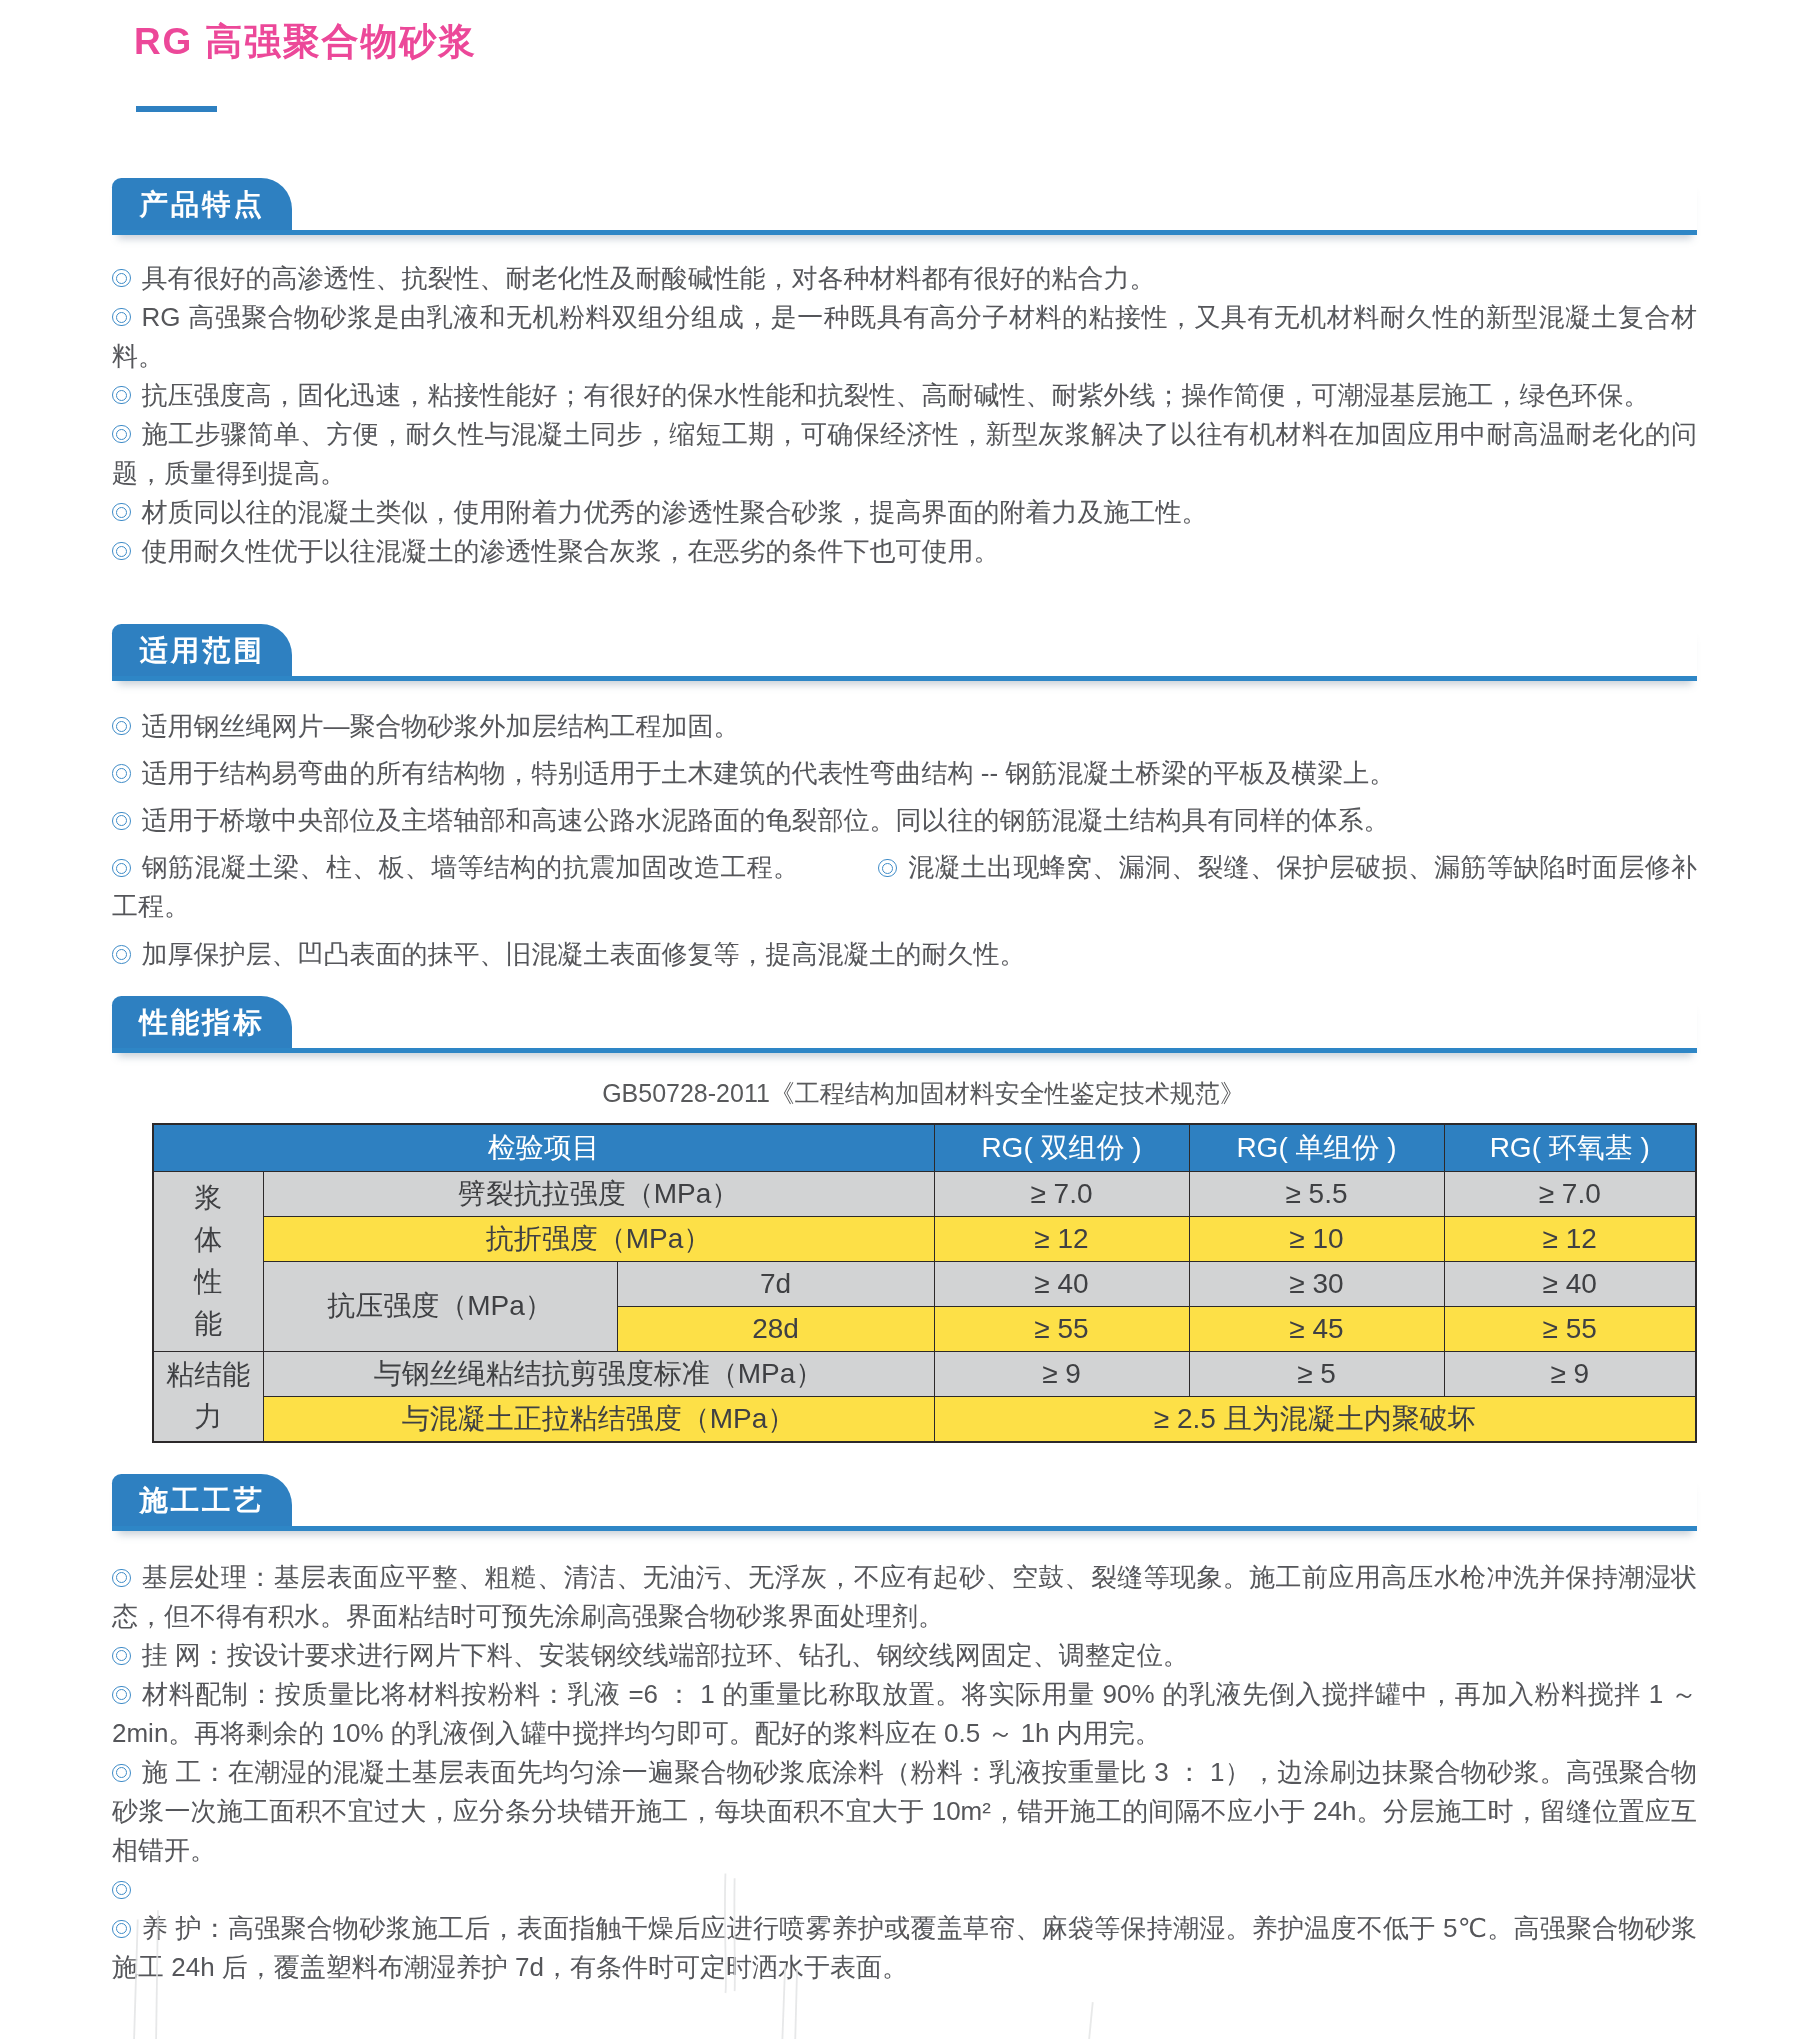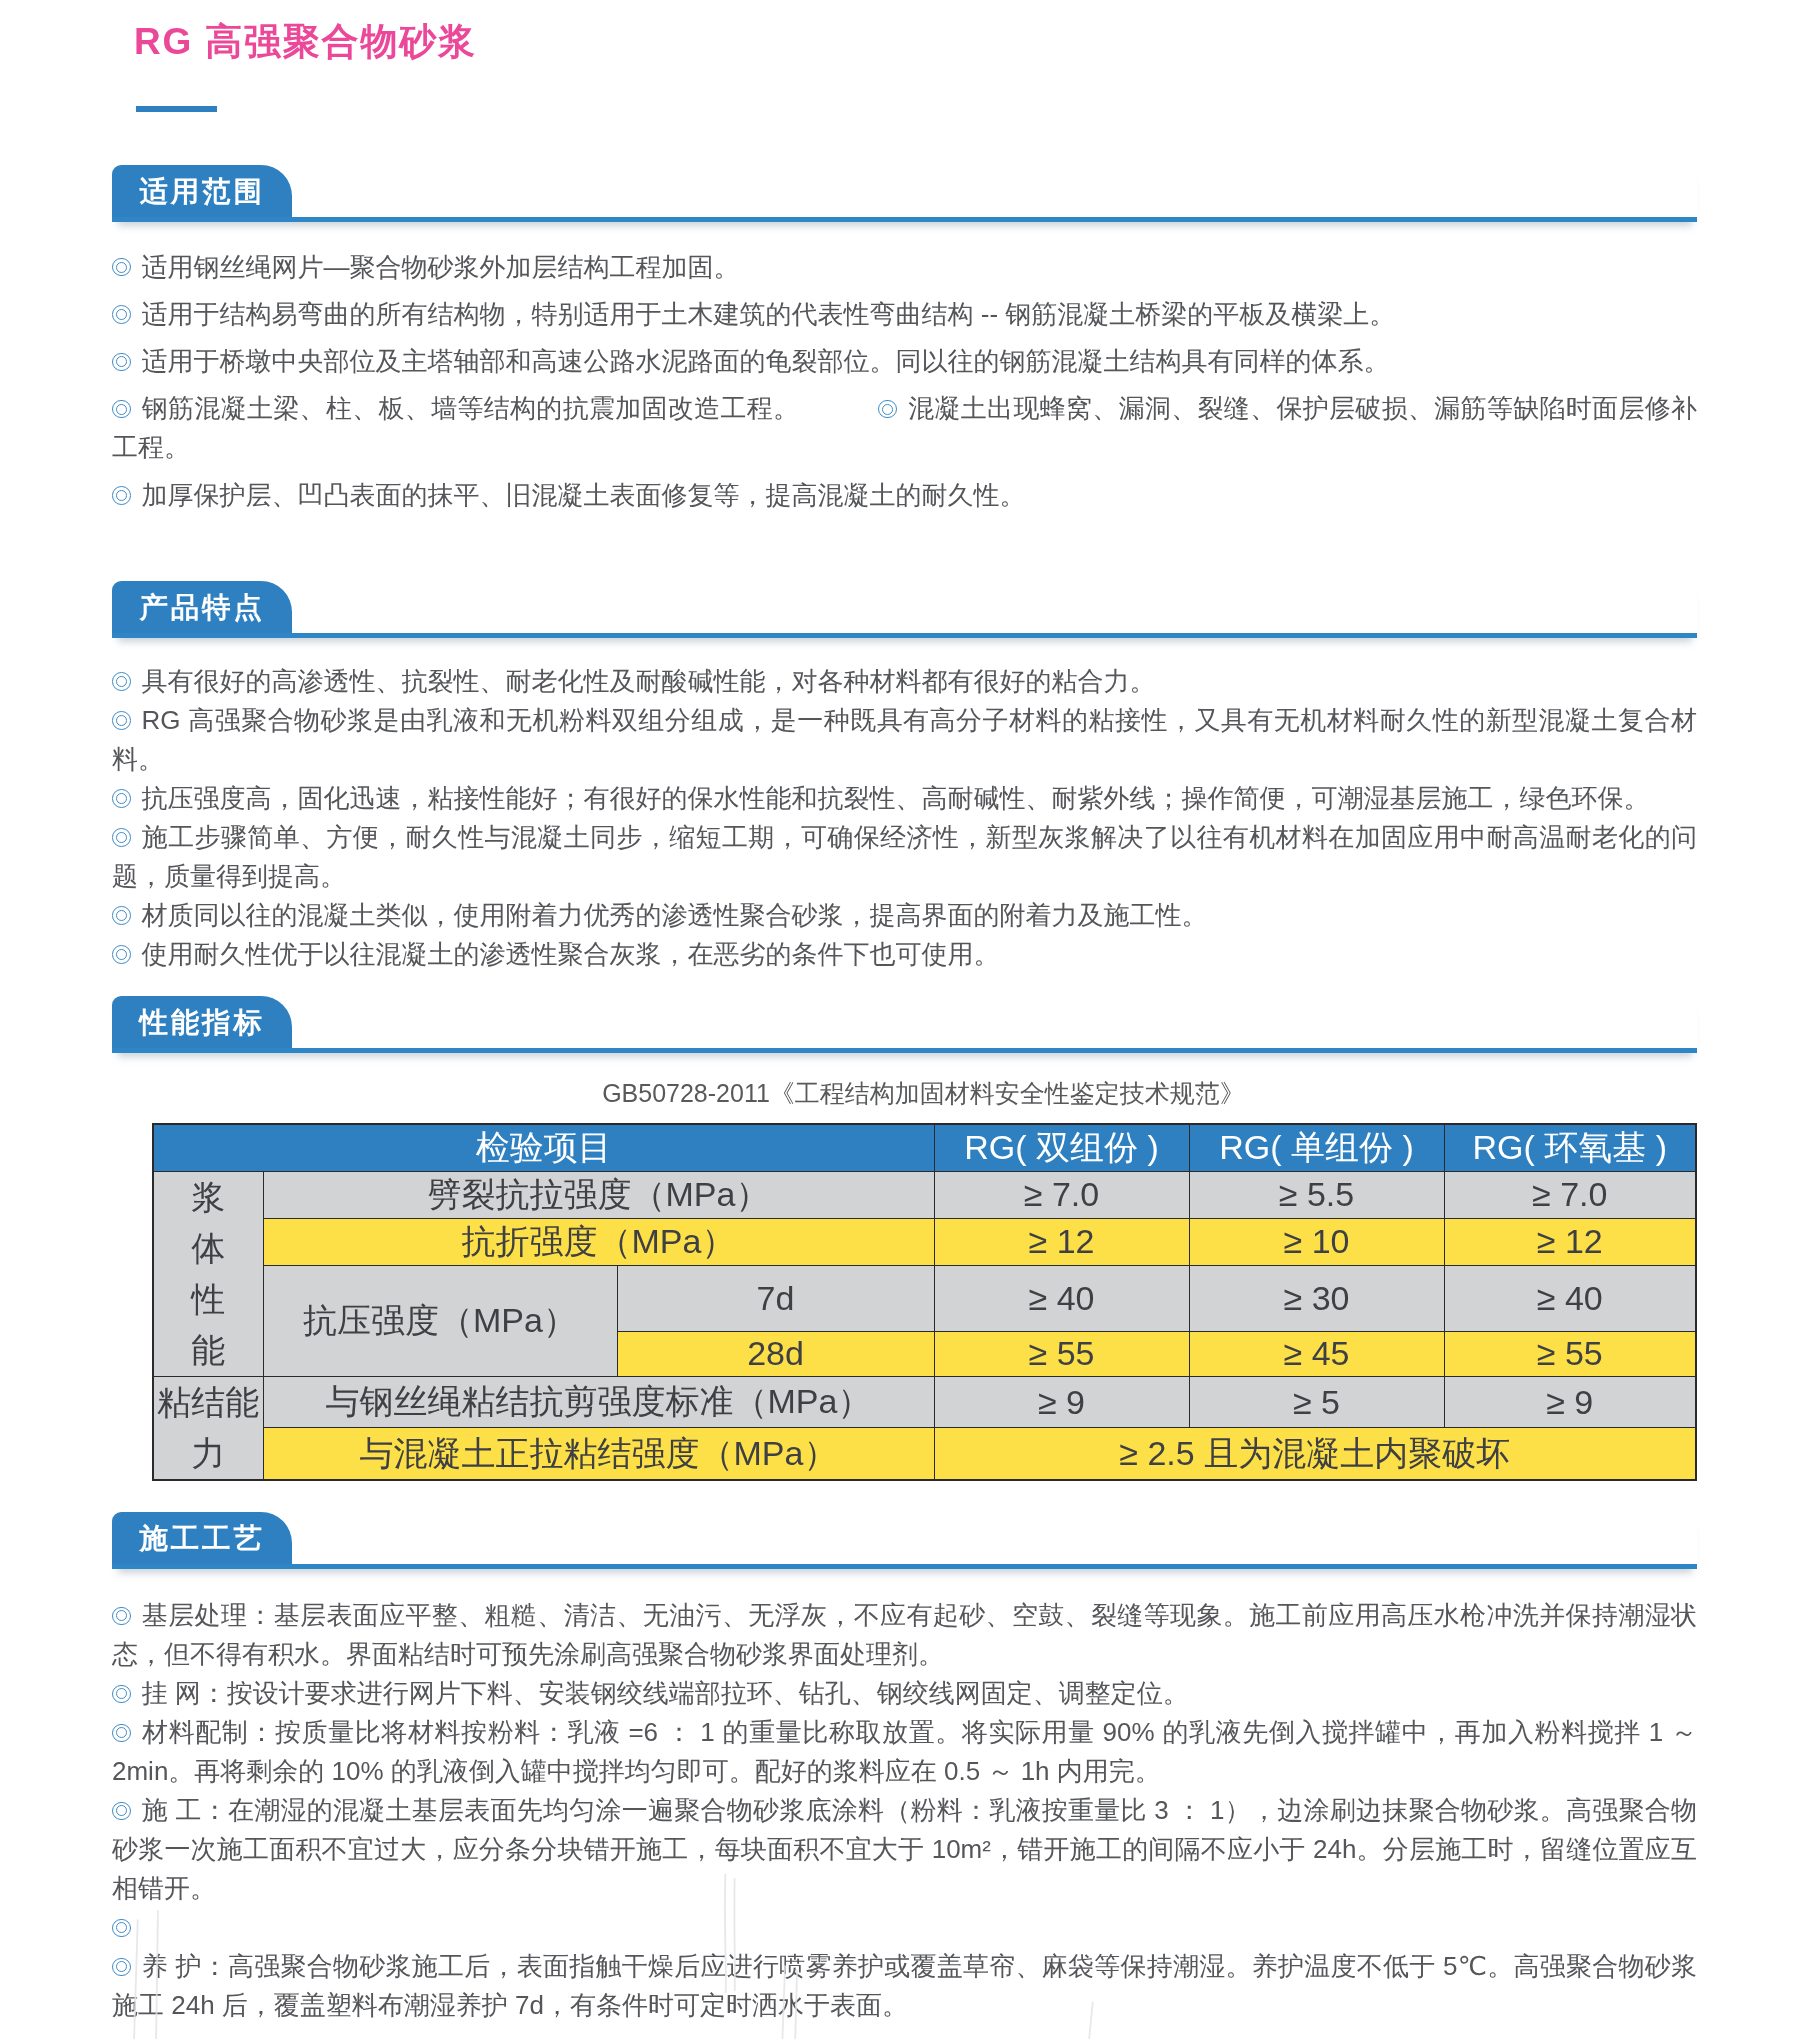--- a/index.html
+++ b/index.html
@@ -53,21 +53,21 @@
   .perf-caption{
     margin:24px 0 0 40px;width:1543px;text-align:center;
     font-size:25px;color:#58595b;
   }
   table.perf{
     margin:13px 0 0 40px;width:1543px;border-collapse:collapse;table-layout:fixed;
     border:2.8px solid #2c292a;
   }
   table.perf th,table.perf td{
     border:1.8px solid #2c292a;height:44px;text-align:center;vertical-align:middle;
-    font-size:34px;color:#3f4043;font-weight:normal;padding:0 1px;
+    font-size:28px;color:#3f4043;font-weight:normal;padding:0 1px;
     overflow:hidden;
     margin-top:12px;
   }
   table.perf th{background:#2e80c1;color:#ffffff;height:46px;}
   td.cell-gray{background:#d2d3d4;}
   td.cell-white{background:#fde047;}
   .vlabel{white-space:pre-line;line-height:1.5;}
 
   
   #sec-features{margin-top:66px;}
@@ -80,47 +80,47 @@
   
   .watermark{position:absolute;left:0;top:1855px;pointer-events:none;}
 </style>
 </head>
 <body>
 
 <div class="page">
 
   <h1 class="doc-title">RG 高强聚合物砂浆</h1>
   <div class="title-underline"></div>
+
+  <div class="section" id="sec-features">
+    <div class="section-head">
+      <span class="tab">产品特点</span>
+    </div>
+    <div class="bullets">
+      <p class="bullet"><span class="ring"></span><span>具有很好的高渗透性、抗裂性、耐老化性及耐酸碱性能，对各种材料都有很好的粘合力。</span></p>
+      <p class="bullet"><span class="ring"></span><span>RG 高强聚合物砂浆是由乳液和无机粉料双组分组成，是一种既具有高分子材料的粘接性，又具有无机材料耐久性的新型混凝土复合材料。</span></p>
+      <p class="bullet"><span class="ring"></span><span>抗压强度高，固化迅速，粘接性能好；有很好的保水性能和抗裂性、高耐碱性、耐紫外线；操作简便，可潮湿基层施工，绿色环保。</span></p>
+      <p class="bullet"><span class="ring"></span><span>施工步骤简单、方便，耐久性与混凝土同步，缩短工期，可确保经济性，新型灰浆解决了以往有机材料在加固应用中耐高温耐老化的问题，质量得到提高。</span></p>
+      <p class="bullet"><span class="ring"></span><span>材质同以往的混凝土类似，使用附着力优秀的渗透性聚合砂浆，提高界面的附着力及施工性。</span></p>
+      <p class="bullet"><span class="ring"></span><span>使用耐久性优于以往混凝土的渗透性聚合灰浆，在恶劣的条件下也可使用。</span></p>
+    </div>
+  </div>
 
   <div class="section" id="sec-scope">
     <div class="section-head">
       <span class="tab">适用范围</span>
     </div>
     <div class="bullets bullets--spaced">
       <p class="bullet"><span class="ring"></span><span>适用钢丝绳网片—聚合物砂浆外加层结构工程加固。</span></p>
       <p class="bullet"><span class="ring"></span><span>适用于结构易弯曲的所有结构物，特别适用于土木建筑的代表性弯曲结构 -- 钢筋混凝土桥梁的平板及横梁上。</span></p>
       <p class="bullet"><span class="ring"></span><span>适用于桥墩中央部位及主塔轴部和高速公路水泥路面的龟裂部位。同以往的钢筋混凝土结构具有同样的体系。</span></p>
       <p class="bullet">
         <span class="ring"></span><span>钢筋混凝土梁、柱、板、墙等结构的抗震加固改造工程。</span><span class="ring pair-second"></span><span>混凝土出现蜂窝、漏洞、裂缝、保护层破损、漏筋等缺陷时面层修补工程。</span>
       </p>
       <p class="bullet"><span class="ring"></span><span>加厚保护层、凹凸表面的抹平、旧混凝土表面修复等，提高混凝土的耐久性。</span></p>
-    </div>
-  </div>
-
-  <div class="section" id="sec-features">
-    <div class="section-head">
-      <span class="tab">产品特点</span>
-    </div>
-    <div class="bullets">
-      <p class="bullet"><span class="ring"></span><span>具有很好的高渗透性、抗裂性、耐老化性及耐酸碱性能，对各种材料都有很好的粘合力。</span></p>
-      <p class="bullet"><span class="ring"></span><span>RG 高强聚合物砂浆是由乳液和无机粉料双组分组成，是一种既具有高分子材料的粘接性，又具有无机材料耐久性的新型混凝土复合材料。</span></p>
-      <p class="bullet"><span class="ring"></span><span>抗压强度高，固化迅速，粘接性能好；有很好的保水性能和抗裂性、高耐碱性、耐紫外线；操作简便，可潮湿基层施工，绿色环保。</span></p>
-      <p class="bullet"><span class="ring"></span><span>施工步骤简单、方便，耐久性与混凝土同步，缩短工期，可确保经济性，新型灰浆解决了以往有机材料在加固应用中耐高温耐老化的问题，质量得到提高。</span></p>
-      <p class="bullet"><span class="ring"></span><span>材质同以往的混凝土类似，使用附着力优秀的渗透性聚合砂浆，提高界面的附着力及施工性。</span></p>
-      <p class="bullet"><span class="ring"></span><span>使用耐久性优于以往混凝土的渗透性聚合灰浆，在恶劣的条件下也可使用。</span></p>
     </div>
   </div>
 
   <div class="section" id="sec-performance">
     <div class="section-head">
       <span class="tab">性能指标</span>
     </div>
     <div class="perf-caption">GB50728-2011《工程结构加固材料安全性鉴定技术规范》</div>
 
     <table class="perf">

